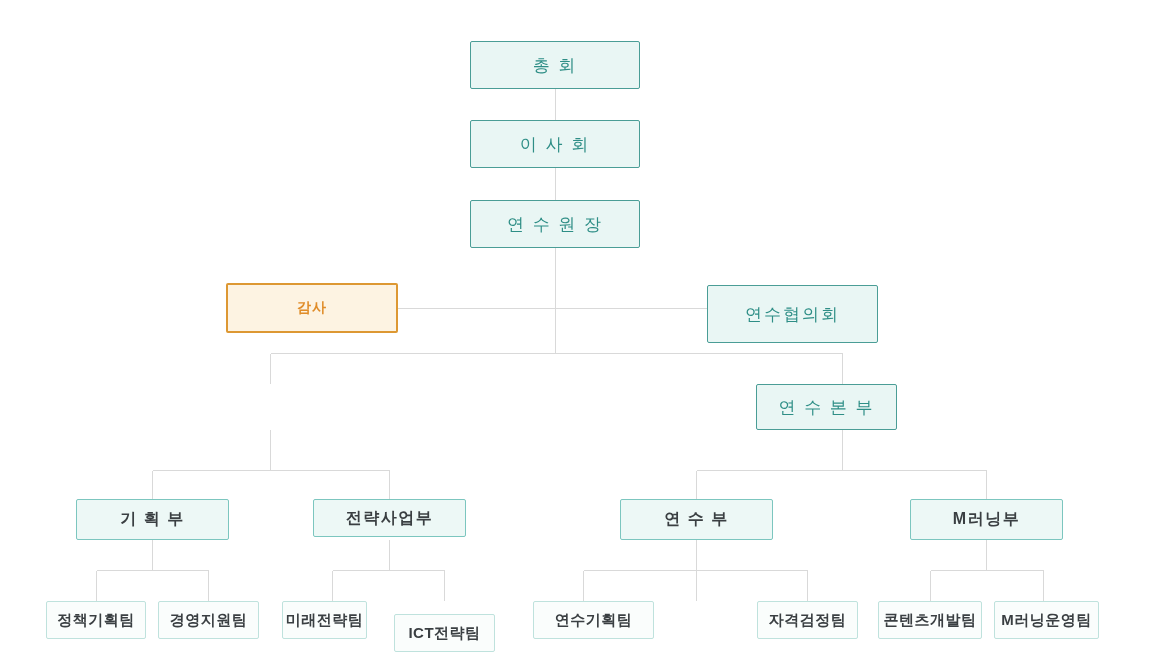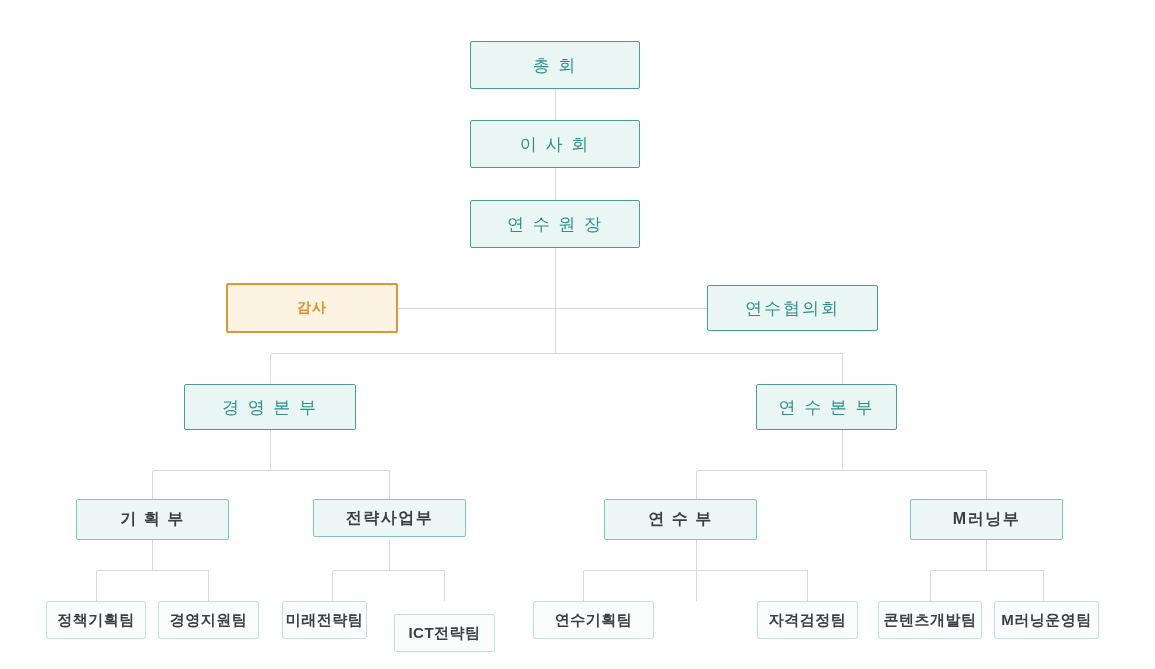--- a/index.html
+++ b/index.html
@@ -132,31 +132,30 @@
   </svg>
 
   <div class="node lvl-primary" style="left:470px;top:41px;width:170px;height:48px">총 회</div>
 
   <div class="node lvl-primary" style="left:470px;top:120px;width:170px;height:48px">이 사 회</div>
 
   <div class="node lvl-primary" style="left:470px;top:200px;width:170px;height:48px">연 수 원 장</div>
 
   <div class="node lvl-audit" style="left:226px;top:283px;width:172px;height:50px">감사</div>
 
-  <div class="node lvl-primary" style="left:707px;top:285px;width:171px;height:46px">연수협의회</div>
+  <div class="node lvl-primary" style="left:707px;top:285px;width:171px;height:58px">연수협의회</div>
 
-  <div class="node lvl-primary" style="left:184px;top:384px;width:172px;height:46px">경 영 본 부</div>
 
   <div class="node lvl-primary" style="left:756px;top:384px;width:141px;height:46px">연 수 본 부</div>
 
   <div class="node lvl-dept" style="left:76px;top:499px;width:153px;height:41px">기 획 부</div>
 
   <div class="node lvl-dept" style="left:313px;top:499px;width:153px;height:38px">전략사업부</div>
 
-  <div class="node lvl-dept" style="left:604px;top:499px;width:153px;height:41px">연 수 부</div>
+  <div class="node lvl-dept" style="left:620px;top:499px;width:153px;height:41px">연 수 부</div>
 
   <div class="node lvl-dept" style="left:910px;top:499px;width:153px;height:41px">M러닝부</div>
 
   <div class="node lvl-team" style="left:46px;top:601px;width:100px;height:38px">정책기획팀</div>
 
   <div class="node lvl-team" style="left:158px;top:601px;width:101px;height:38px">경영지원팀</div>
 
   <div class="node lvl-team" style="left:282px;top:601px;width:85px;height:38px">미래전략팀</div>
 
   <div class="node lvl-team" style="left:394px;top:614px;width:101px;height:38px">ICT전략팀</div>

